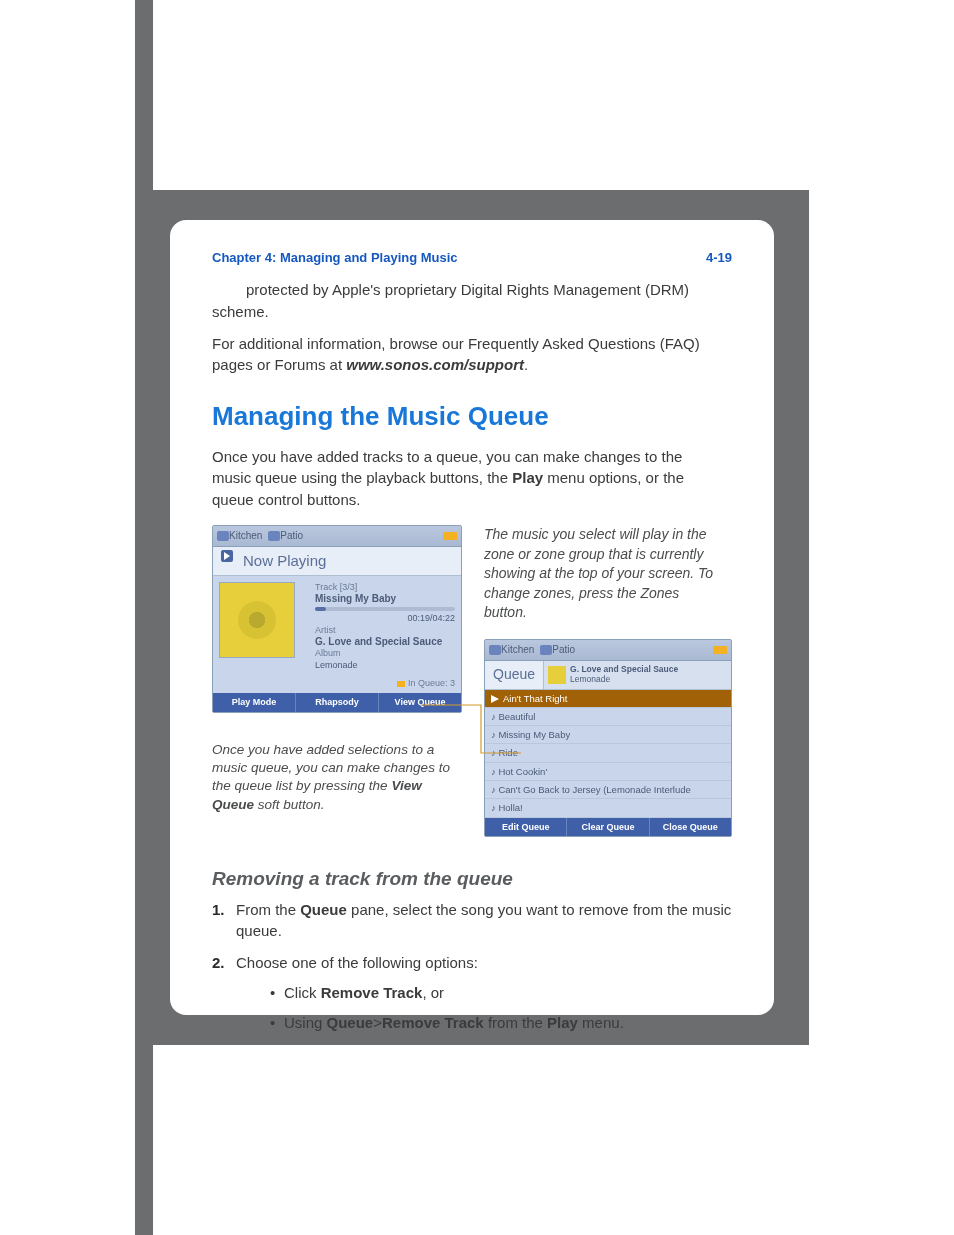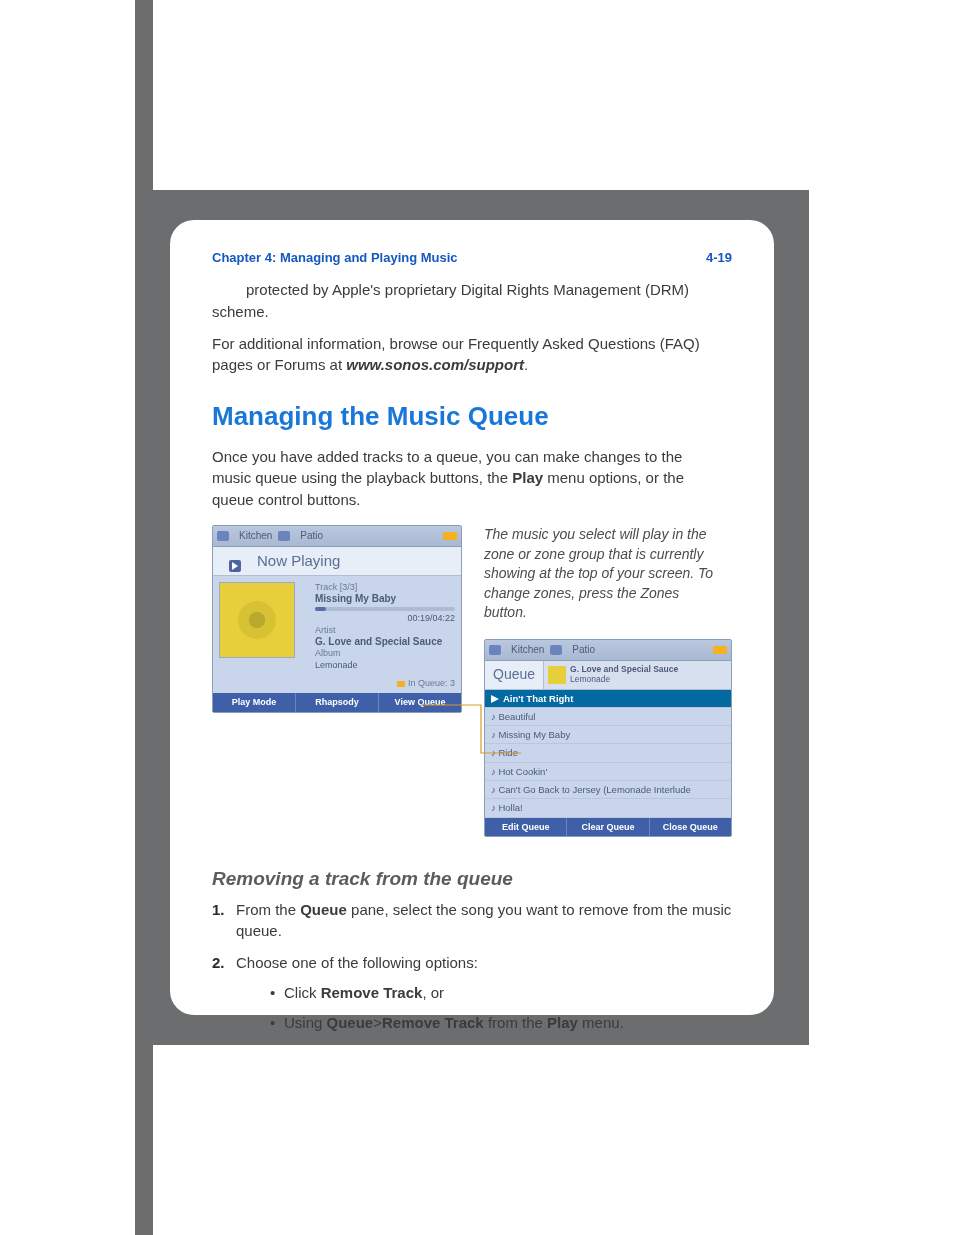--- a/index.html
+++ b/index.html
@@ -1,39 +1,39 @@
 <!DOCTYPE html>
 <html><head>
 <meta charset="utf-8">
 <style>
   html,body{margin:0;padding:0;background:#fff;font-family:"Myriad Pro","Segoe UI",Arial,sans-serif}
   .canvas{width:954px;height:1235px;position:relative;background:#fff}
   .frame{position:absolute;left:135px;top:190px;right:145px;bottom:190px;background:#6b6d6e}
   .left-bar{position:absolute;left:135px;top:0;width:18px;bottom:0;background:#6b6d6e}
-  .page{position:absolute;left:35px;top:30px;right:35px;bottom:30px;background:#fff;border-radius:24px;padding:30px 42px 30px 42px;box-sizing:border-box}
+  .page{position:absolute;left:35px;top:30px;right:35px;bottom:30px;background:#fff;border-radius:16px;padding:30px 42px 30px 42px;box-sizing:border-box}
   .hdr{display:flex;justify-content:space-between;color:#1558c0;font-weight:700;font-size:13px;margin-bottom:14px}
   .body{color:#3b3b3b;font-size:15px;line-height:1.45}
   .body p{margin:0 12px 10px 0}
   .indent{text-indent:34px}
   h1{color:#1877d8;font-size:26px;font-weight:700;margin:22px 0 10px 0}
   h2{color:#5a5d60;font-style:italic;font-weight:700;font-size:19px;margin:28px 0 6px 0}
   h3{color:#2a2a2a;font-weight:700;font-size:15px;margin:4px 0 10px 0}
   .bold{font-weight:700}
   .ital{font-style:italic}
   .cols{display:flex;gap:22px;margin-top:14px}
   .colL{width:250px}
   .colR{flex:1;font-style:italic;color:#4a4c4e;font-size:14px;line-height:1.4}
   .caption{font-style:italic;color:#4a4c4e;font-size:13.5px;line-height:1.35;margin-top:28px}
   
   .mini{border:1px solid #8aa0b8;background:#cfd9ea;font-family:Tahoma,Arial,sans-serif;color:#4c5b78;border-radius:2px}
   .mini .bar{background:linear-gradient(#b9c8de,#aab9d2);display:flex;align-items:center;height:20px;padding:0 4px;font-size:10px;gap:6px;border-bottom:1px solid #8aa0b8}
-  .bar .zone{display:flex;align-items:center;gap:10px}
+  .bar .zone{display:flex;align-items:center;gap:0}
   .bar .spacer{flex:1}
   .bar .bat{width:14px;height:8px;background:#f4b223;border-radius:1px}
-  .np-head{background:#e8eef7;color:#5a6e98;font-size:15px;padding:3px 16px;border-bottom:1px solid #b0bed4;display:flex;align-items:flex-end;gap:16px}
+  .np-head{background:#e8eef7;color:#5a6e98;font-size:15px;padding:3px 8px;border-bottom:1px solid #b0bed4;display:flex;align-items:flex-start;gap:10px}
   .np-head .sq{width:12px;height:12px;background:#4b65a0;border-radius:2px;position:relative}
   .np-head .sq:after{content:"";position:absolute;left:3px;top:2px;border-left:6px solid #fff;border-top:4px solid transparent;border-bottom:4px solid transparent}
   .np-body{display:flex;padding:6px;gap:20px;background:#c8d5ea}
   .art{width:74px;height:74px;background:#e6cf3a;border:1px solid #9aa9c0;position:relative}
   .art:after{content:"";position:absolute;left:18px;top:18px;width:38px;height:38px;border-radius:50%;background:radial-gradient(circle,#b9a92e 30%,#d6c233 31%)}
   .meta{flex:1;font-size:9px;color:#4c5b78;line-height:1.25}
   .meta .lbl{color:#6b7a96}
   .meta .ttl{font-weight:700;font-size:10px}
   .prog{height:4px;background:#aebbd3;border-radius:2px;margin:2px 0 2px 0;position:relative}
   .prog:after{content:"";position:absolute;left:0;top:0;height:100%;width:8%;background:#556fa5;border-radius:2px}
@@ -43,21 +43,21 @@
   .softkeys>div{flex:1;text-align:center;padding:3px 12px;border-right:1px solid #6a84bd}
   .softkeys>div:last-child{border-right:none}
   
   .mini2{margin-top:16px}
   .qstrip{display:flex;background:#e8eef7;border-bottom:1px solid #b0bed4}
   .qlabel{color:#5a6e98;font-size:14px;padding:4px 8px}
   .qside{flex:1;display:flex;align-items:center;gap:4px;padding:2px 4px;background:#d6e0ef;border-left:1px solid #b0bed4;font-size:8.5px;line-height:1.1}
   .qside .mart{width:18px;height:18px;background:#e6cf3a}
   .qlist{background:#c8d5ea;font-size:9.5px}
   .qrow{padding:2px 6px;border-bottom:1px solid #b9c6dc;color:#4c5b78}
-  .qrow.sel{background:#0369a1;color:#fff;font-weight:700}
+  .qrow.sel{background:#a16207;color:#fff;font-weight:400}
   .qrow.sel:before{content:"";display:inline-block;width:8px;height:8px;background:#fff;margin-right:4px;vertical-align:middle;clip-path:polygon(0 0,100% 50%,0 100%)}
   .qrow:not(.sel):before{content:"♪ ";}
   
   ol.steps{margin:0;padding-left:0;list-style:none;counter-reset:step}
   ol.steps>li{counter-increment:step;position:relative;padding-left:24px;margin-bottom:10px;font-size:15px;color:#3b3b3b}
   ol.steps>li:before{content:counter(step)".";position:absolute;left:0;font-weight:700;color:#2a2a2a}
   ul.bul{margin:8px 0 0 0;padding-left:34px;list-style:none}
   ul.bul>li{position:relative;padding-left:14px;margin-bottom:8px;font-size:15px;color:#3b3b3b}
   ul.bul>li:before{content:"•";position:absolute;left:0;color:#3b3b3b}
   .connector{stroke:#d59a2c;stroke-width:1.2;fill:none}
@@ -125,20 +125,23 @@
               <div class="softkeys">
                 <div>Play Mode</div>
                 <div>Rhapsody</div>
                 <div>View Queue</div>
               </div>
               <svg style="position:absolute;left:208px;top:176px;width:80px;height:60px;overflow:visible">
                   <path class="connector" d="M0 3 h60 v48 h40"></path>
                 </svg>
             </div>
 
+            <div class="caption">
+              <span>Once you have added selections to a music queue, you can make changes to the queue list by pressing the </span><span class="bold">View Queue</span><span> soft button.</span>
+            </div>
 
           </div>
 
           <div class="colR">
             <p>
               <span>The music you select will play in the zone or zone group that is currently showing at the top of your screen. To change zones, press the </span><span style="font-weight:400">Zones</span><span> button.</span>
             </p>
 
             <div class="mini mini2" style="font-style:normal">
               <div class="bar">

